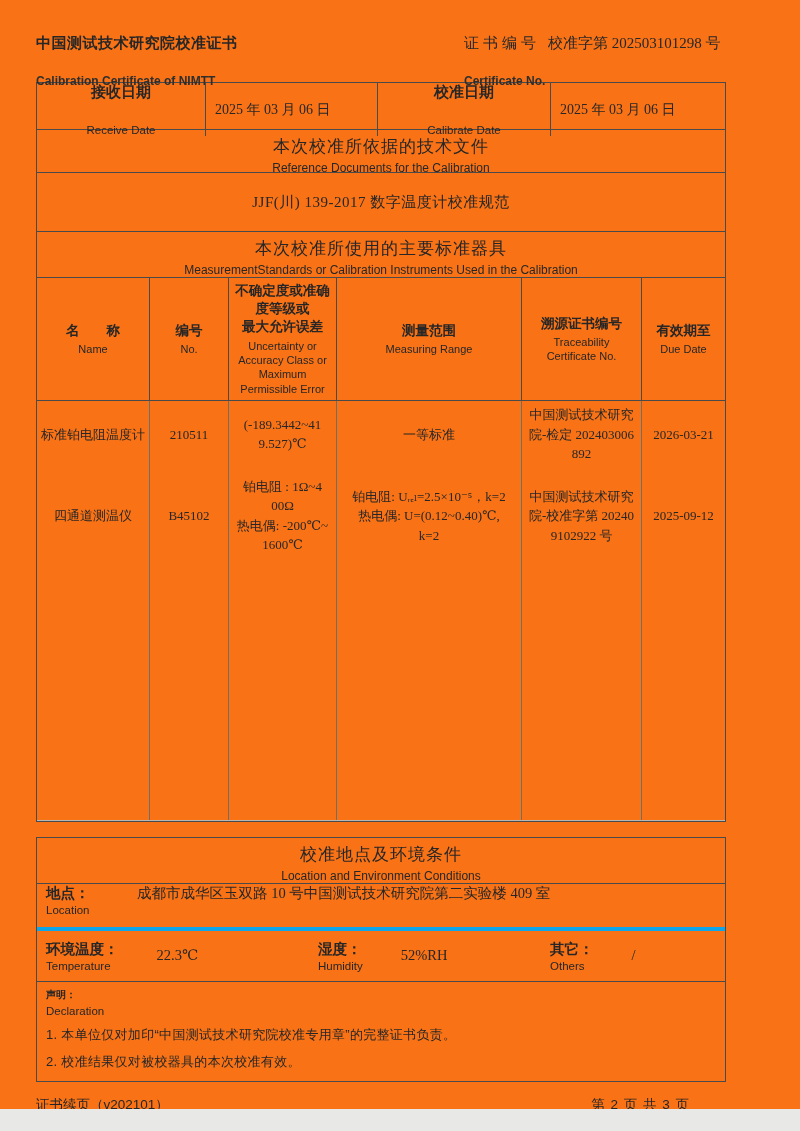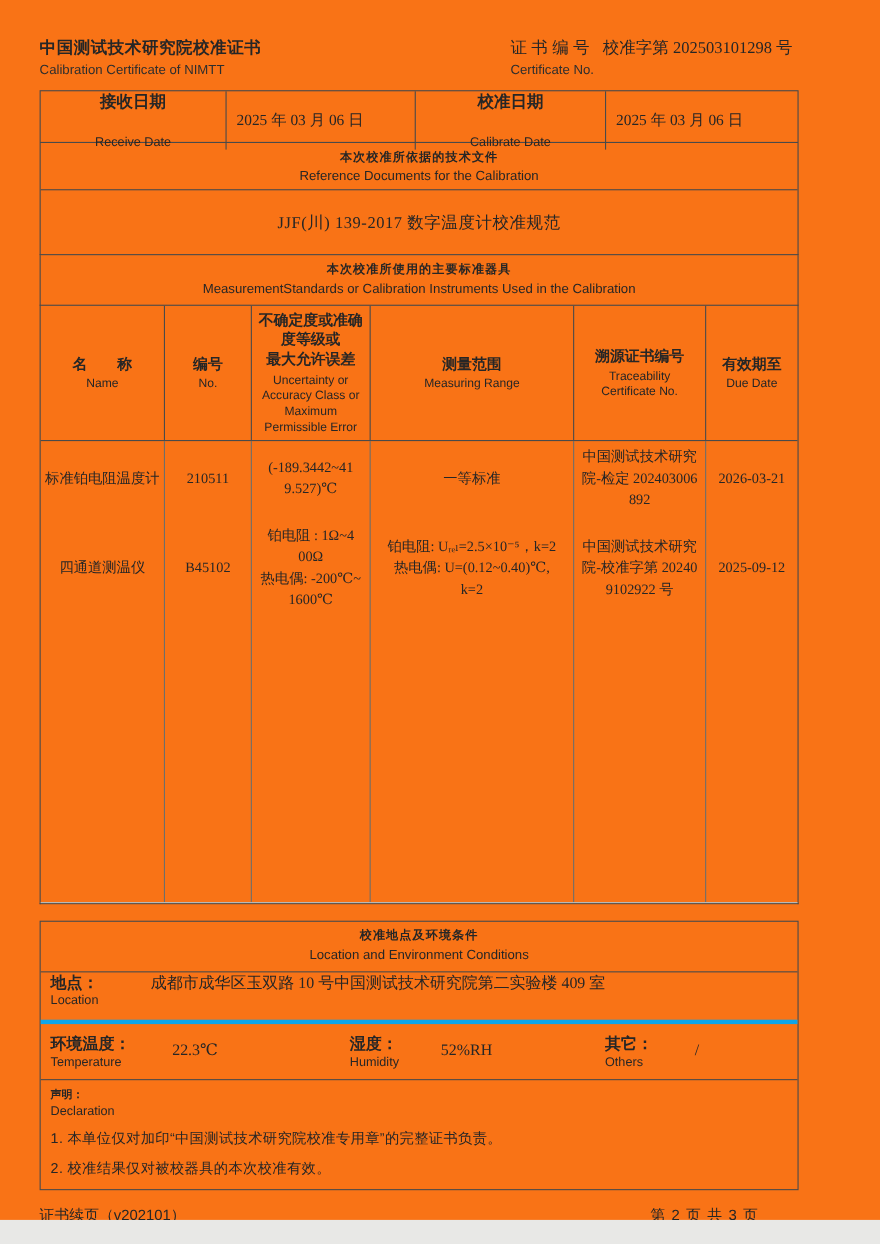--- a/index.html
+++ b/index.html
@@ -7,40 +7,40 @@
   body { width: 800px; font-family: "Liberation Sans", "DejaVu Sans", sans-serif; color: #262626; }
   .page {
     width: 800px; height: 1109px; background: #f97316; position: relative;
     padding: 34px 74px 0 36px; overflow: hidden;
   }
   .content { width: 690px; }
 
   
   .doc-header { display: flex; justify-content: space-between; align-items: flex-start; height: 48px; }
   .title-cn { font-size: 15px; font-weight: 600; letter-spacing: 0.5px; }
-  .sub-en { font-size: 12px; margin-top: 3px; color: #2e2e2e; font-weight: 400; }
+  .sub-en { font-size: 12px; margin-top: 21px; color: #2e2e2e; font-weight: 700; }
   .certno-block { width: 262px; }
   .certno-line { font-family: "Liberation Serif", "DejaVu Serif", serif; font-size: 15px; white-space: nowrap; }
   .certno-label { letter-spacing: 4px; margin-right: 8px; }
 
   
   .bx { border: 1.5px solid #4a4a4a; }
 
   
   .date-table { display: grid; grid-template-columns: 168px 172px 173px auto; height: 48px; }
   .date-cell { display: flex; flex-direction: column; justify-content: center; }
   .date-cell + .date-cell { border-left: 1px solid #4a4a4a; }
   .date-label { text-align: center; gap: 20px; }
   .date-label .cn { font-size: 15px; font-weight: 600; }
   .date-label .en { font-size: 11.5px; margin-top: 2px; font-weight: 400; }
   .date-value { font-family: "Liberation Serif", "DejaVu Serif", serif; font-size: 14px; padding-left: 9px; }
 
   
   .section-head { text-align: center; padding-top: 5px; }
-  .section-head .cn { font-size: 11px; font-weight: 700; letter-spacing: 1px; }
+  .section-head .cn { font-size: 17px; font-weight: 400; letter-spacing: 1px; }
   .section-head .en { font-size: 12px; margin-top: 3px; font-weight: 400; }
 
   .ref-box { border-top: none; }
   .ref-head { height: 43px; border-bottom: 1px solid #4a4a4a; }
   .ref-body { height: 58px; display: flex; align-items: center; justify-content: center;
     font-family: "Liberation Serif", "DejaVu Serif", serif; font-size: 15px; letter-spacing: 0.5px; }
 
   .std-head-box { border-top: none; height: 46px; }
 
   

